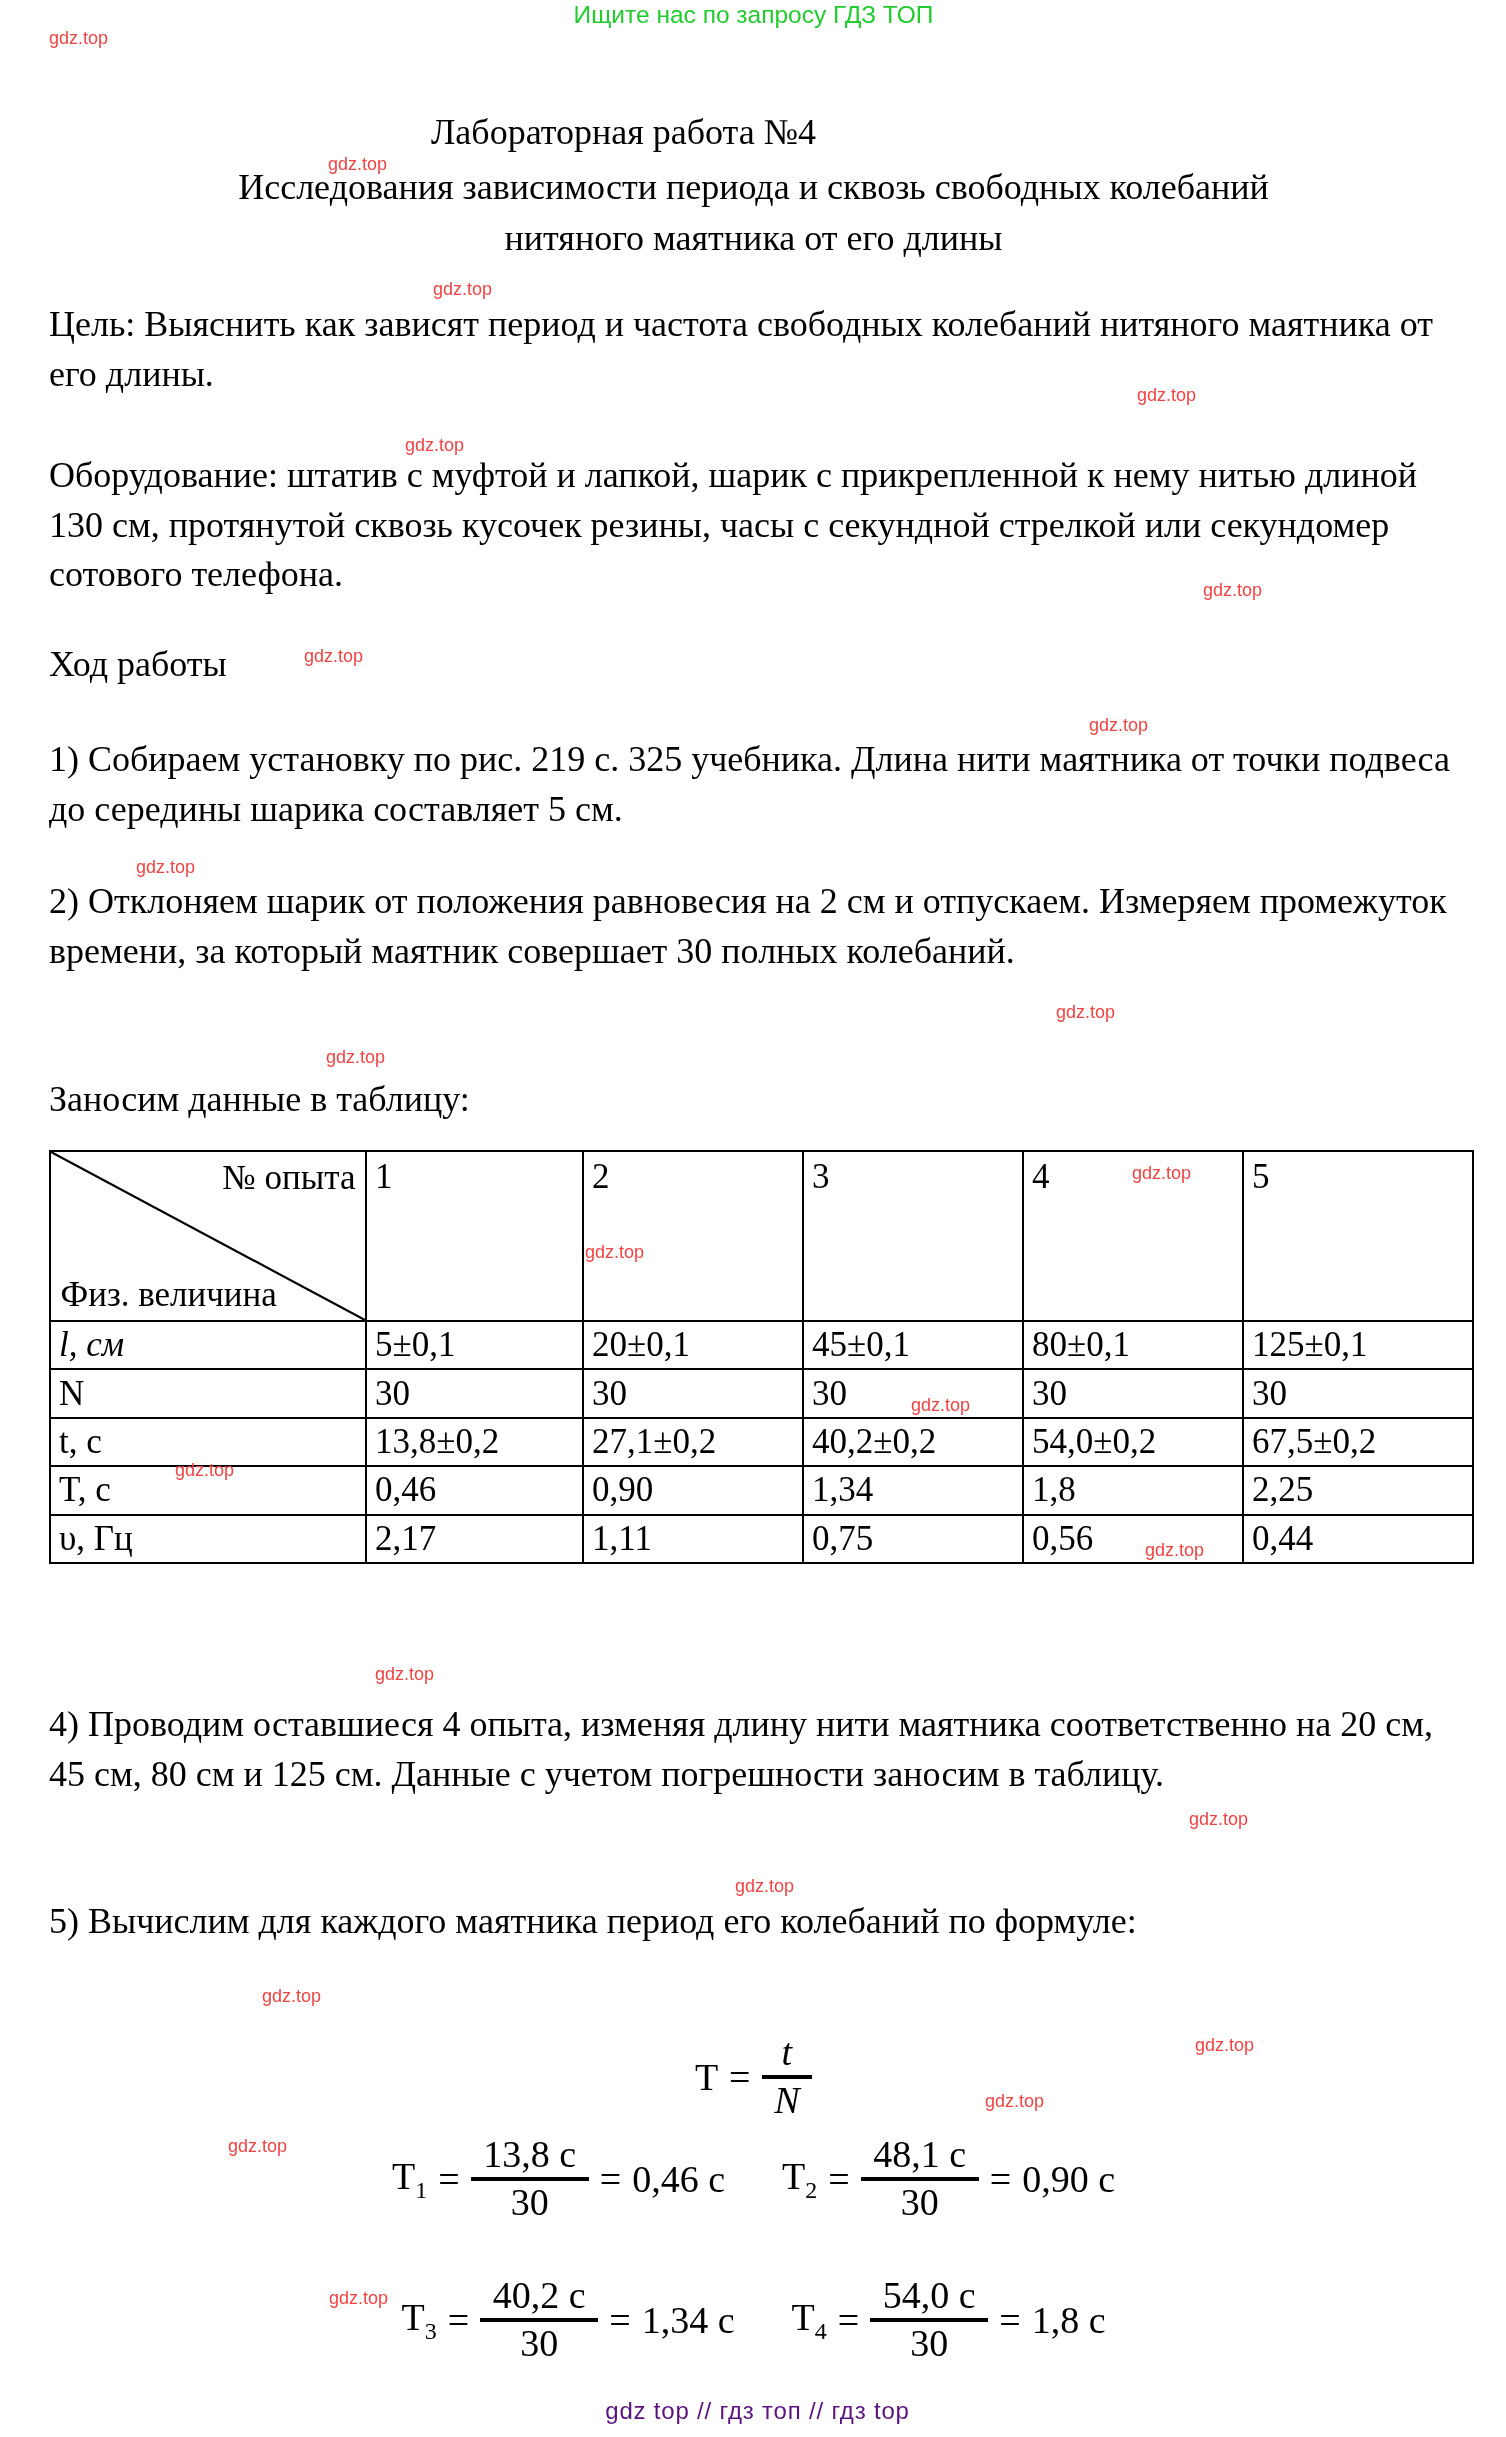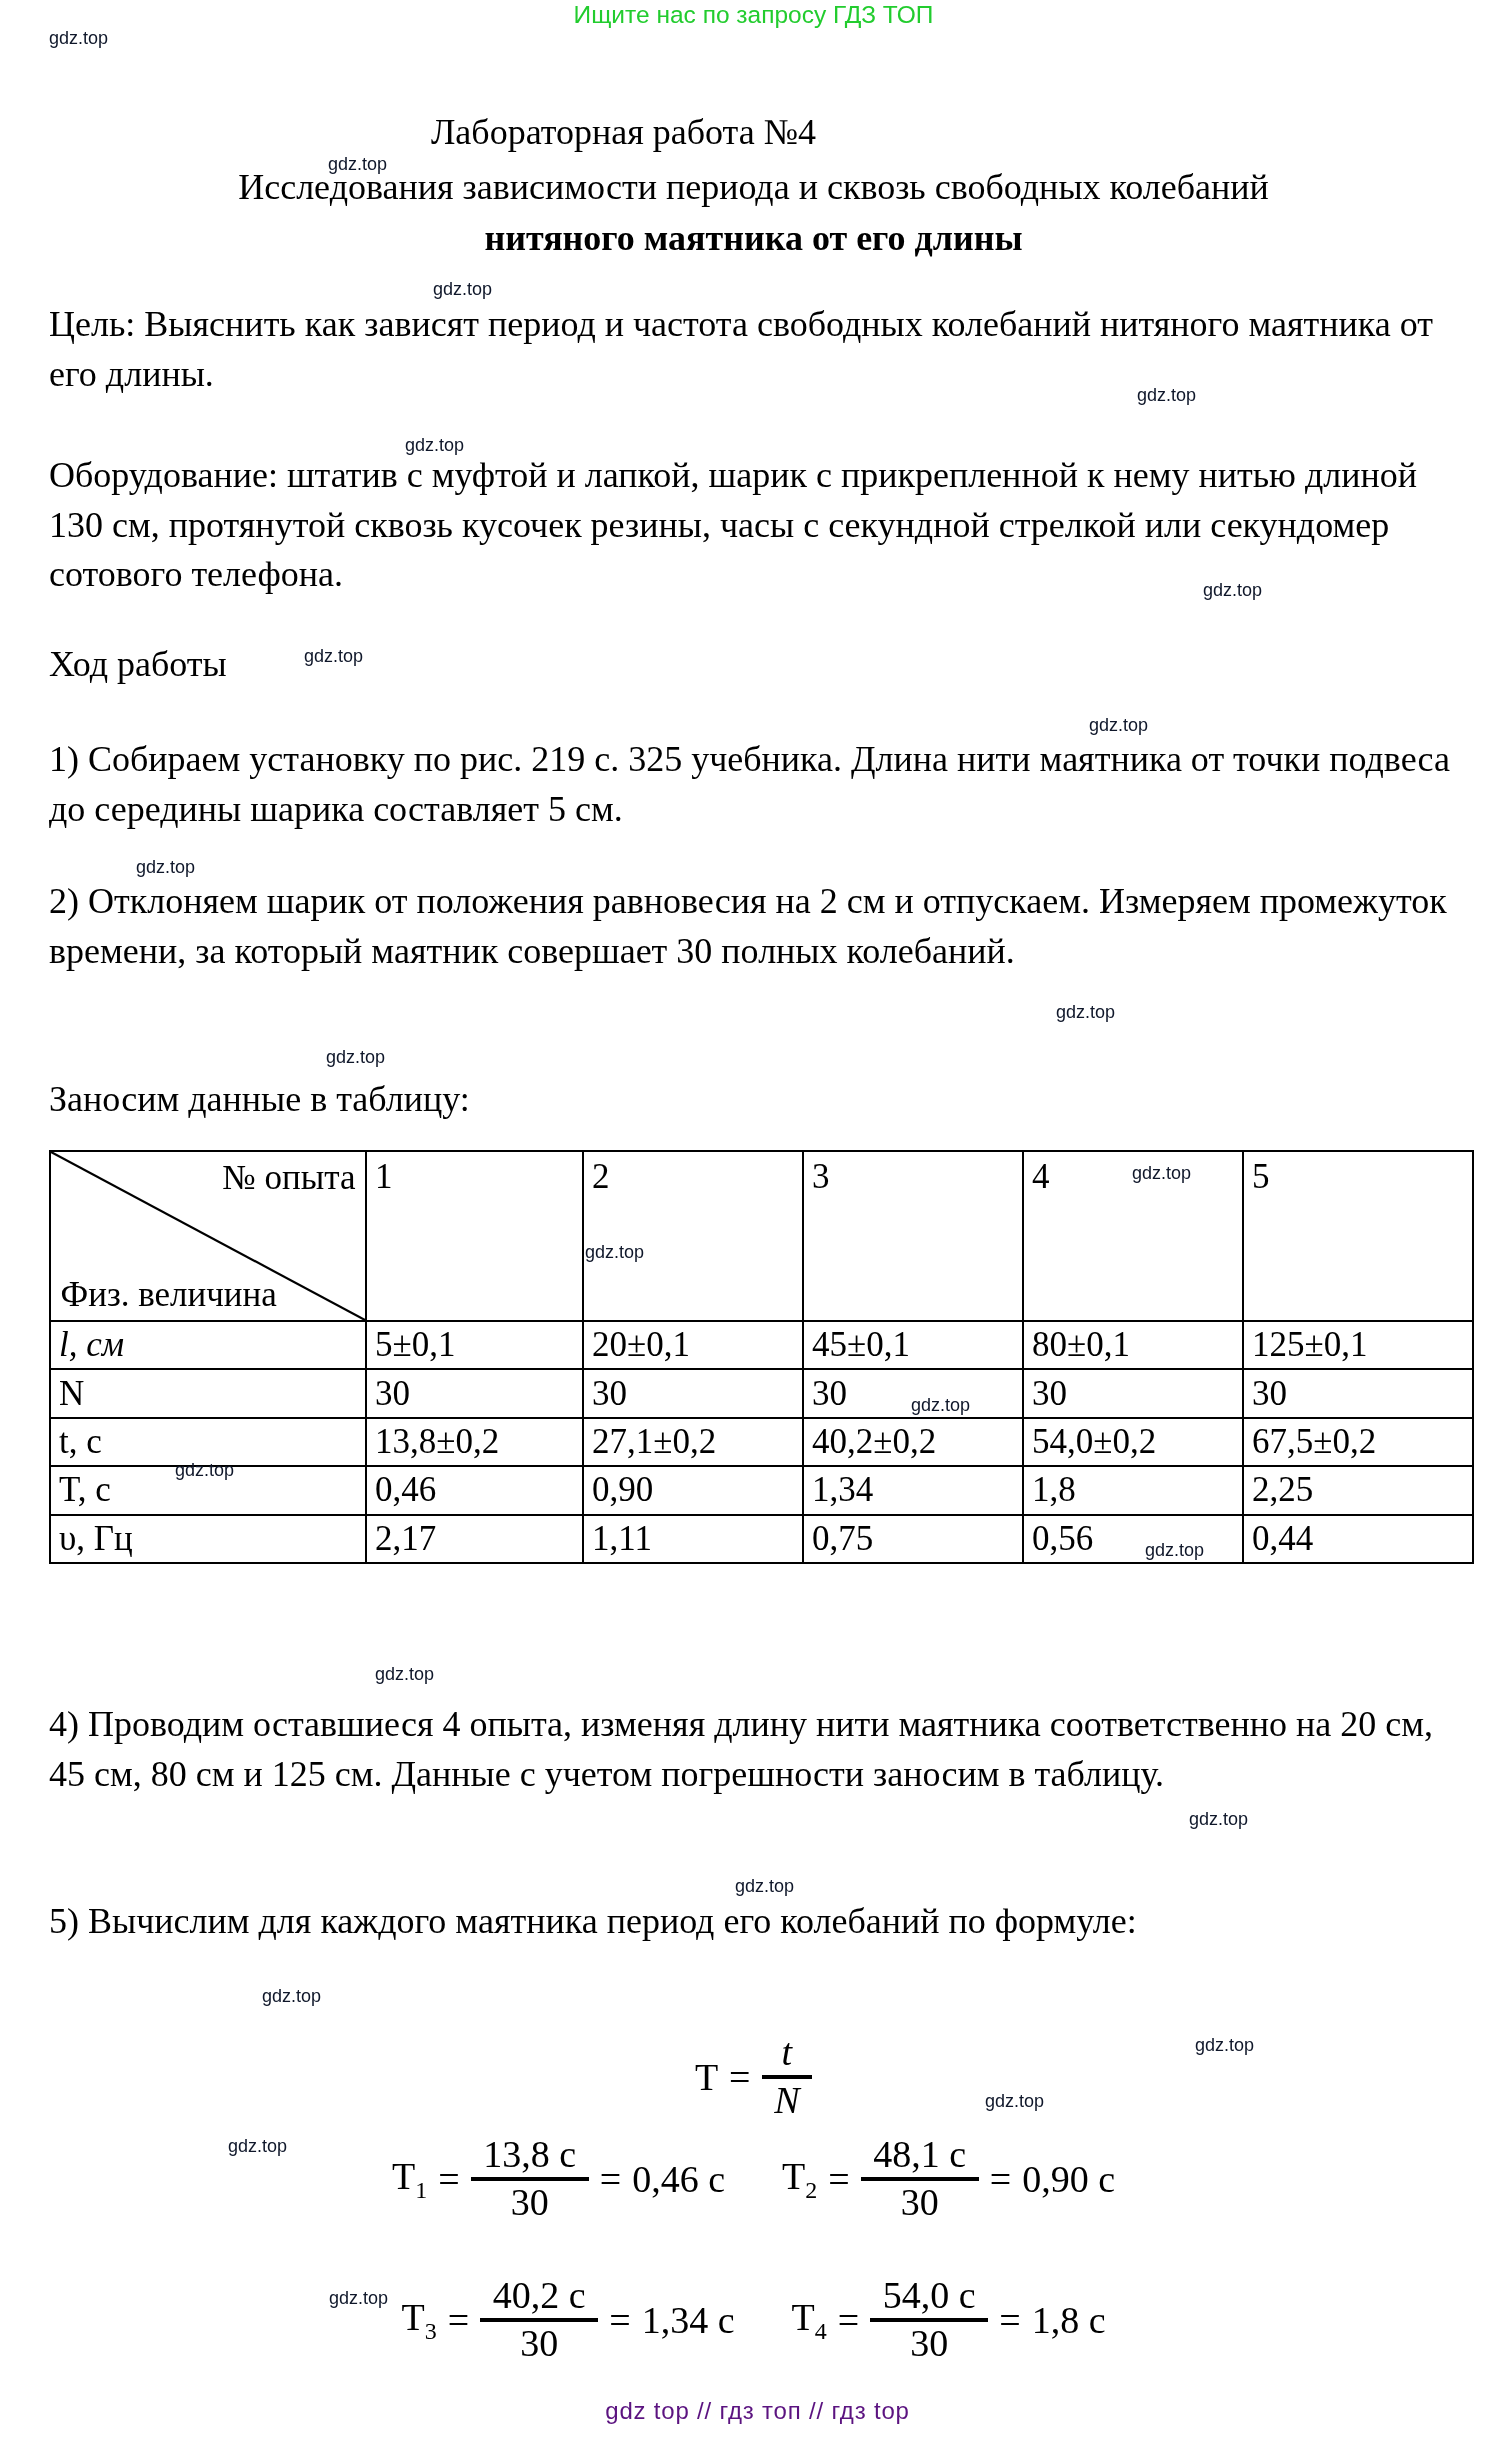--- a/index.html
+++ b/index.html
@@ -21,21 +21,21 @@
     width: 1507px;
     height: 2438px;
     box-sizing: border-box;
   }
 
   
   .wm {
     position: absolute;
     font-family: "Liberation Sans", "DejaVu Sans", sans-serif;
     font-size: 18px;
-    color: #0f172a;
+    color: #ef4444;
     white-space: nowrap;
     line-height: 1;
     letter-spacing: 0px;
     z-index: 5;
     pointer-events: none;
   }
 
   
   .banner {
     position: absolute;
@@ -227,21 +227,21 @@
   <div class="wm" style="left:735px; top:1877px;">gdz.top</div>
   <div class="wm" style="left:262px; top:1987px;">gdz.top</div>
   <div class="wm" style="left:1195px;top:2036px;">gdz.top</div>
   <div class="wm" style="left:985px;top:2092px;">gdz.top</div>
   <div class="wm" style="left:228px; top:2137px;">gdz.top</div>
   <div class="wm" style="left:329px; top:2289px;">gdz.top</div>
 
   <h1 class="title" style="top:85px; font-weight:normal;">Лабораторная работа №4</h1>
 
   <div class="subtitle" style="top:164px;">Исследования зависимости периода и сквозь свободных колебаний</div>
-  <div class="subtitle" style="top:215px;font-weight:bold;">нитяного маятника от его длины</div>
+  <div class="subtitle" style="top:215px;">нитяного маятника от его длины</div>
 
   <div class="para" style="top:300px;">Цель: Выяснить как зависят период и частота свободных колебаний нитяного маятника от его длины.</div>
 
   <div class="para" style="top:451px;">Оборудование: штатив с муфтой и лапкой, шарик с прикрепленной к нему нитью длиной 130 см, протянутой сквозь кусочек резины, часы с секундной стрелкой или секундомер сотового телефона.</div>
 
   <div class="para" style="top:640px;">Ход работы</div>
 
   <div class="para" style="top:735px;">1) Собираем установку по рис. 219 с. 325 учебника. Длина нити маятника от точки подвеса до середины шарика составляет 5 см.</div>
 
   <div class="para" style="top:877px;">2) Отклоняем шарик от положения равновесия на 2 см и отпускаем. Измеряем промежуток времени, за который маятник совершает 30 полных колебаний.</div>

